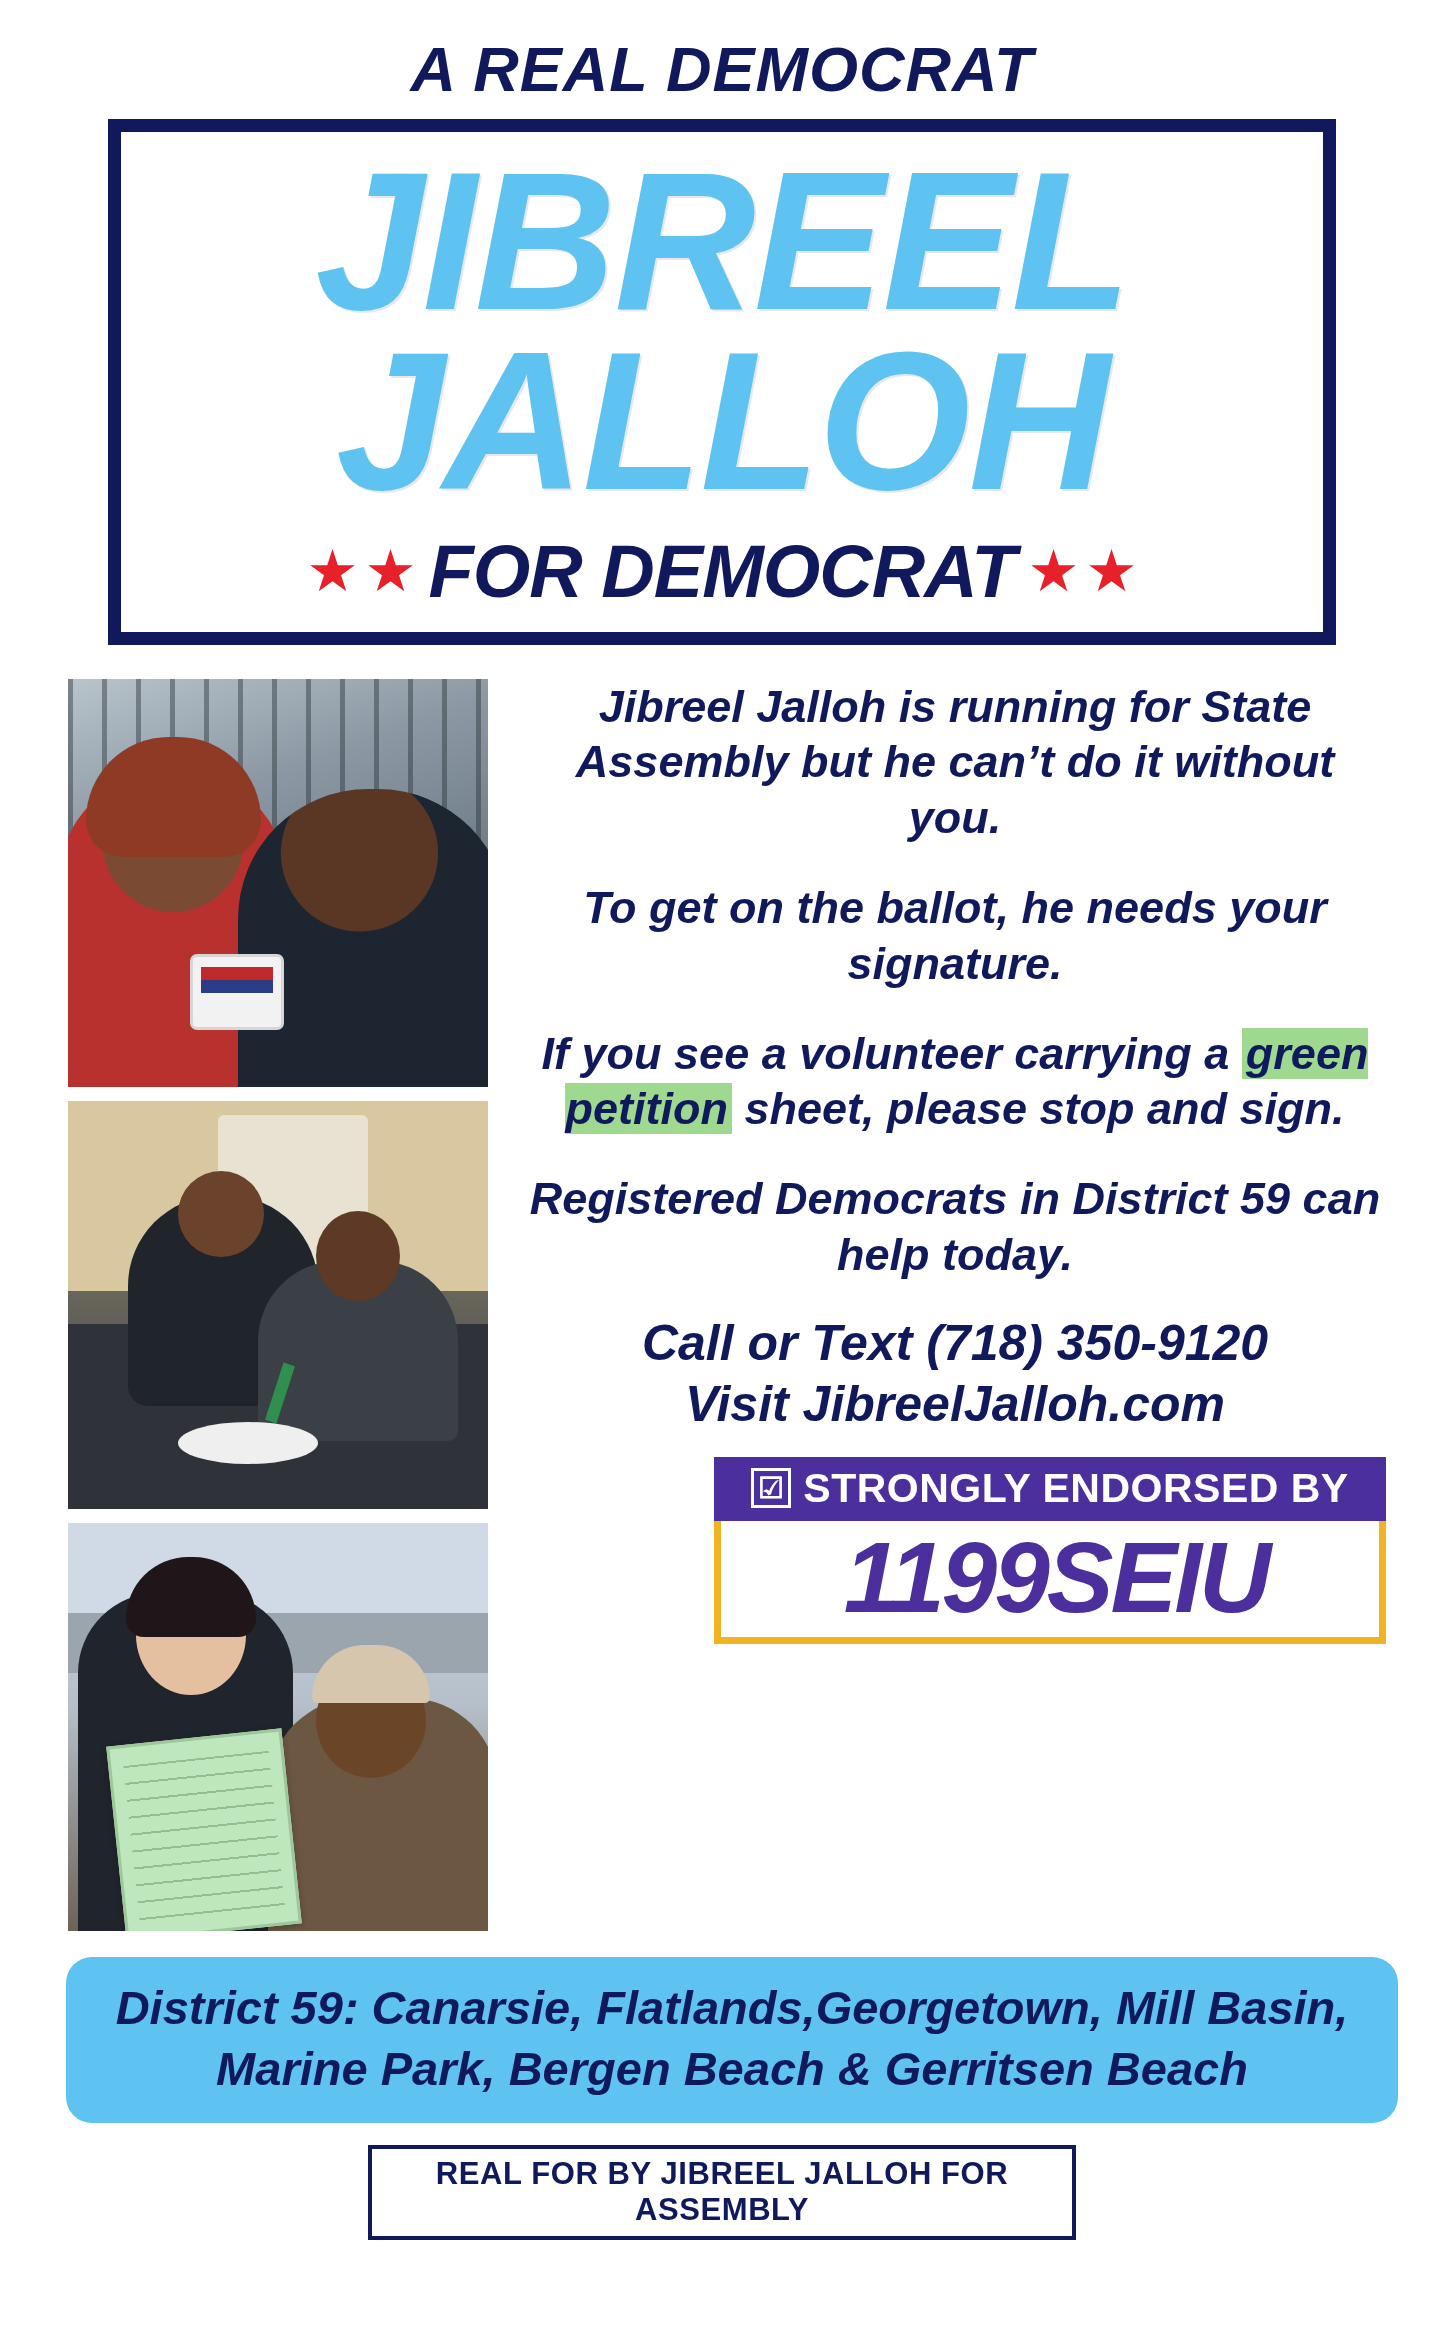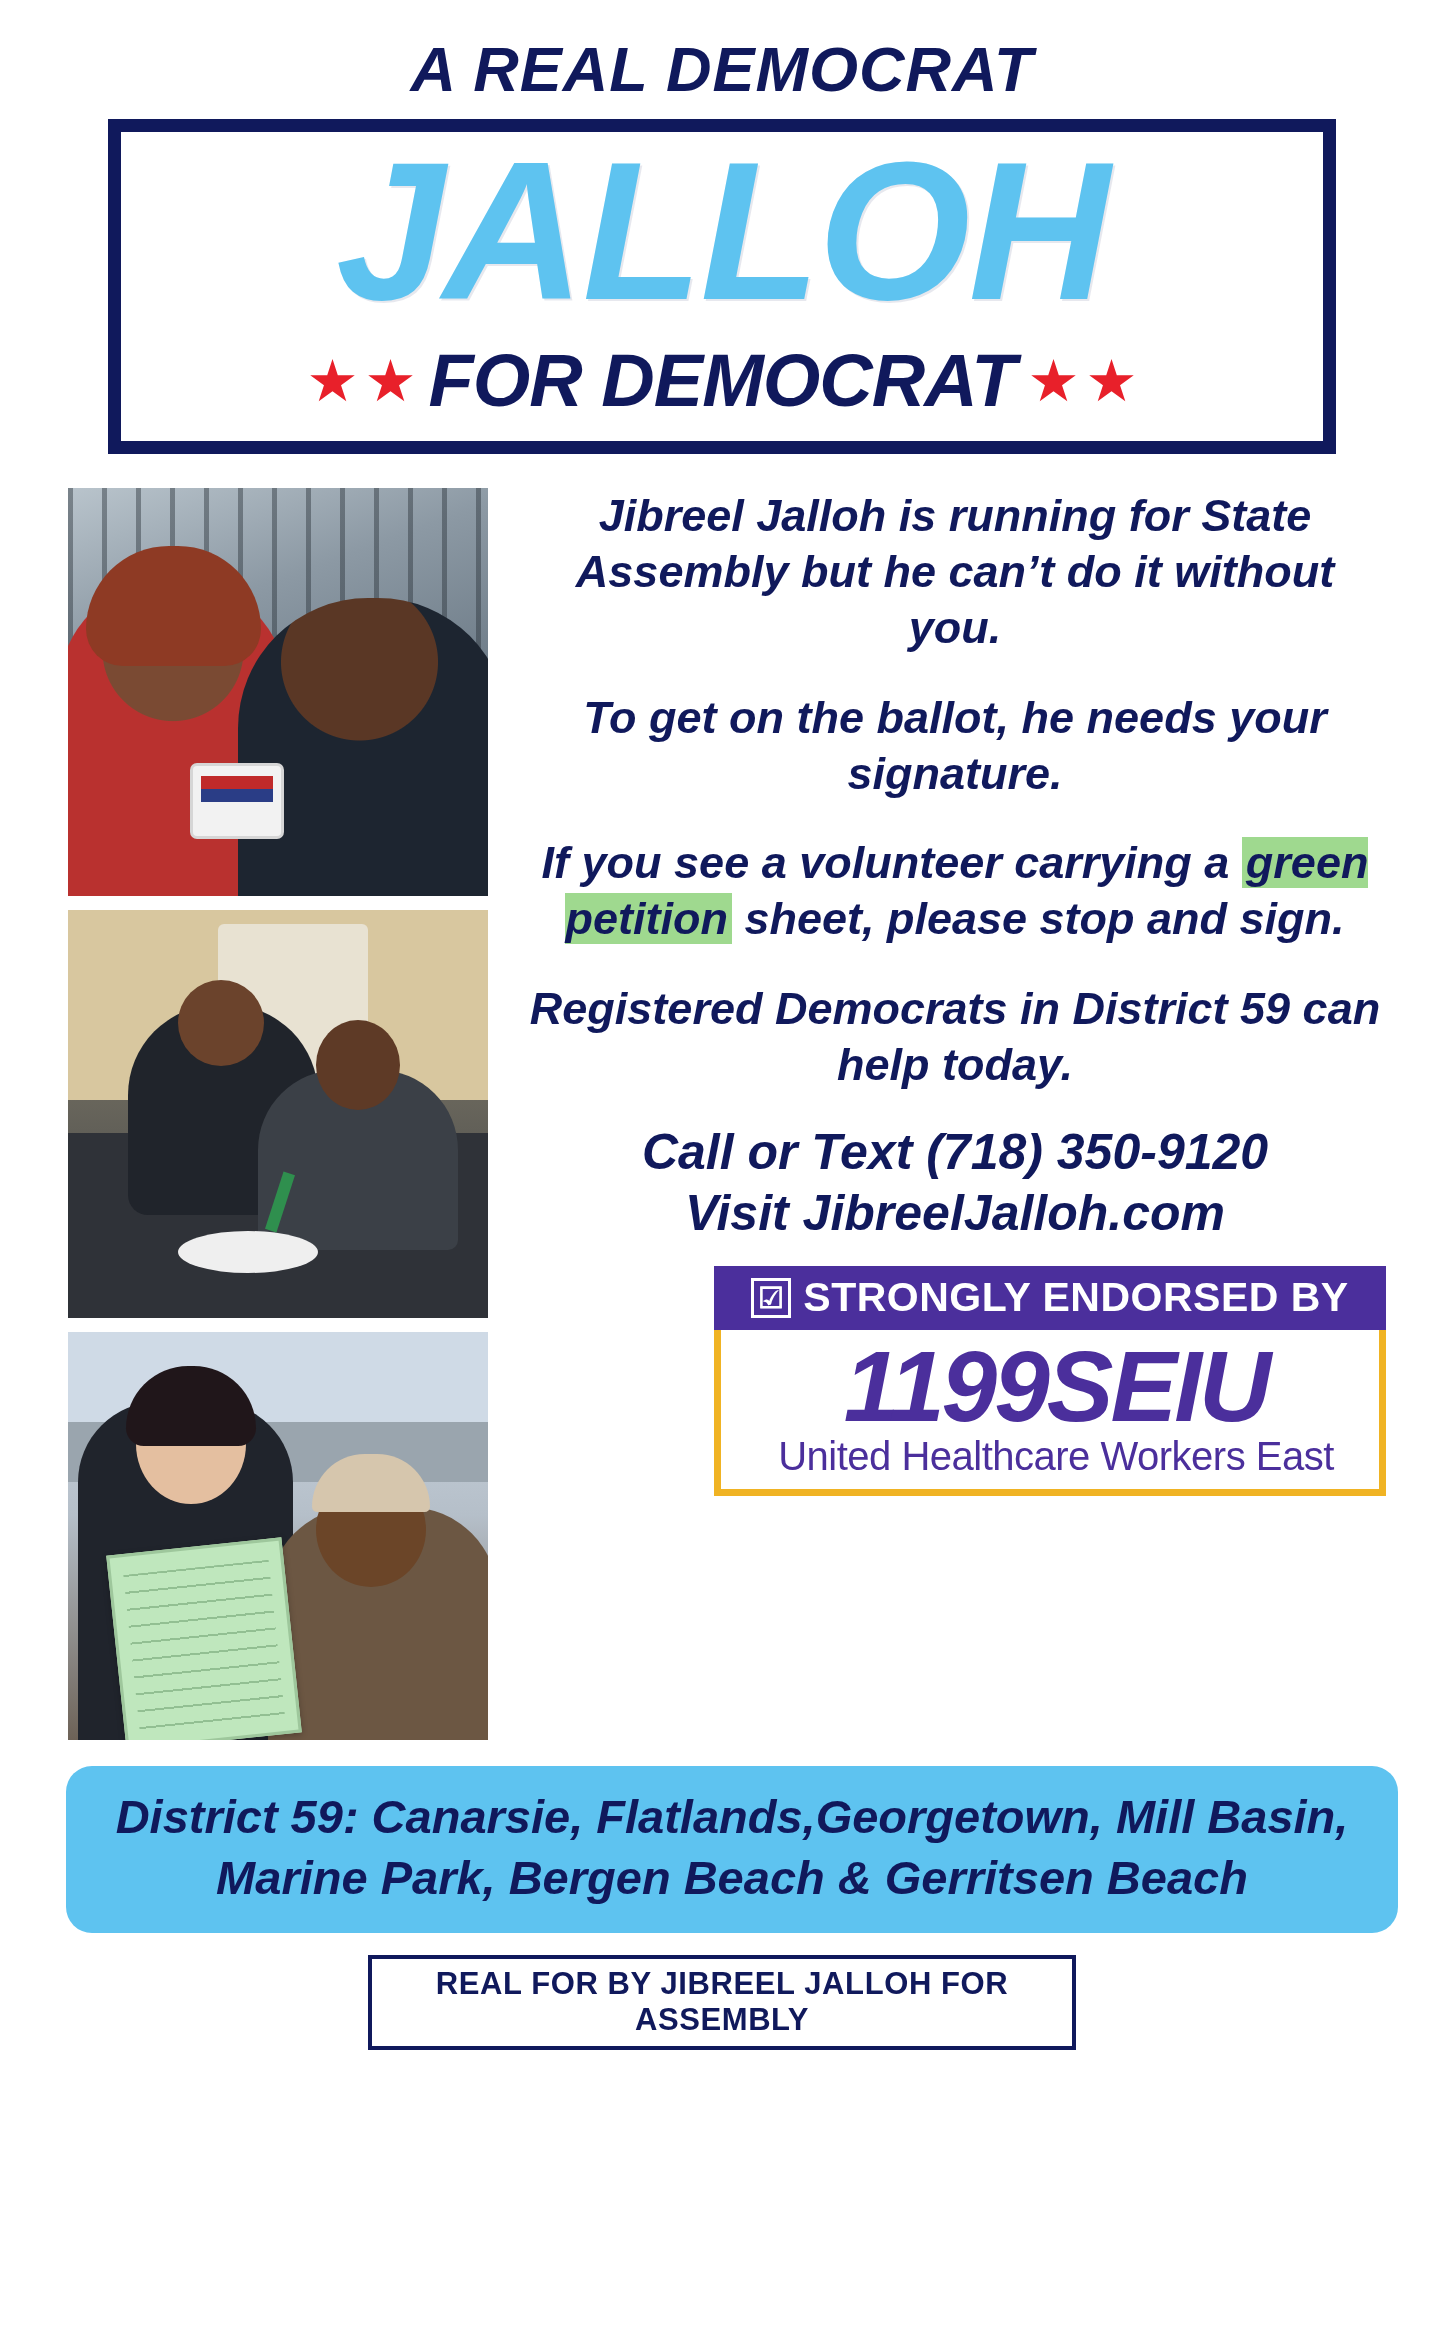--- a/index.html
+++ b/index.html
@@ -275,20 +275,21 @@
   }
 </style>
 </head>
 <body>
 
 <div class="flyer">
 
   <div class="headline">A REAL DEMOCRAT</div>
 
   <div class="name-box">
+    <div class="name-line first">JIBREEL</div>
     <div class="name-line second">JALLOH</div>
     <div class="assembly-row">
       <div class="stars">
         <span class="star">★</span>
         <span class="star">★</span>
       </div>
       <div class="assembly-text">FOR DEMOCRAT</div>
       <div class="stars">
         <span class="star">★</span>
         <span class="star">★</span>
@@ -349,21 +350,20 @@
         <div>Visit JibreelJalloh.com</div>
       </div>
 
       <div class="endorse">
         <div class="endorse-top">
           <span class="check-box">☑</span>
           <span>STRONGLY ENDORSED BY</span>
         </div>
         <div class="endorse-bottom">
           <div class="seiu-main">1199SEIU</div>
-          <div class="seiu-sub">United Healthcare Workers East</div>
         </div>
       </div>
 
     </div>
   </div>
 
   <div class="district">
     <div class="district-line">District 59: Canarsie, Flatlands,Georgetown, Mill Basin,</div>
     <div class="district-line">Marine Park, Bergen Beach &amp; Gerritsen Beach</div>
   </div>

